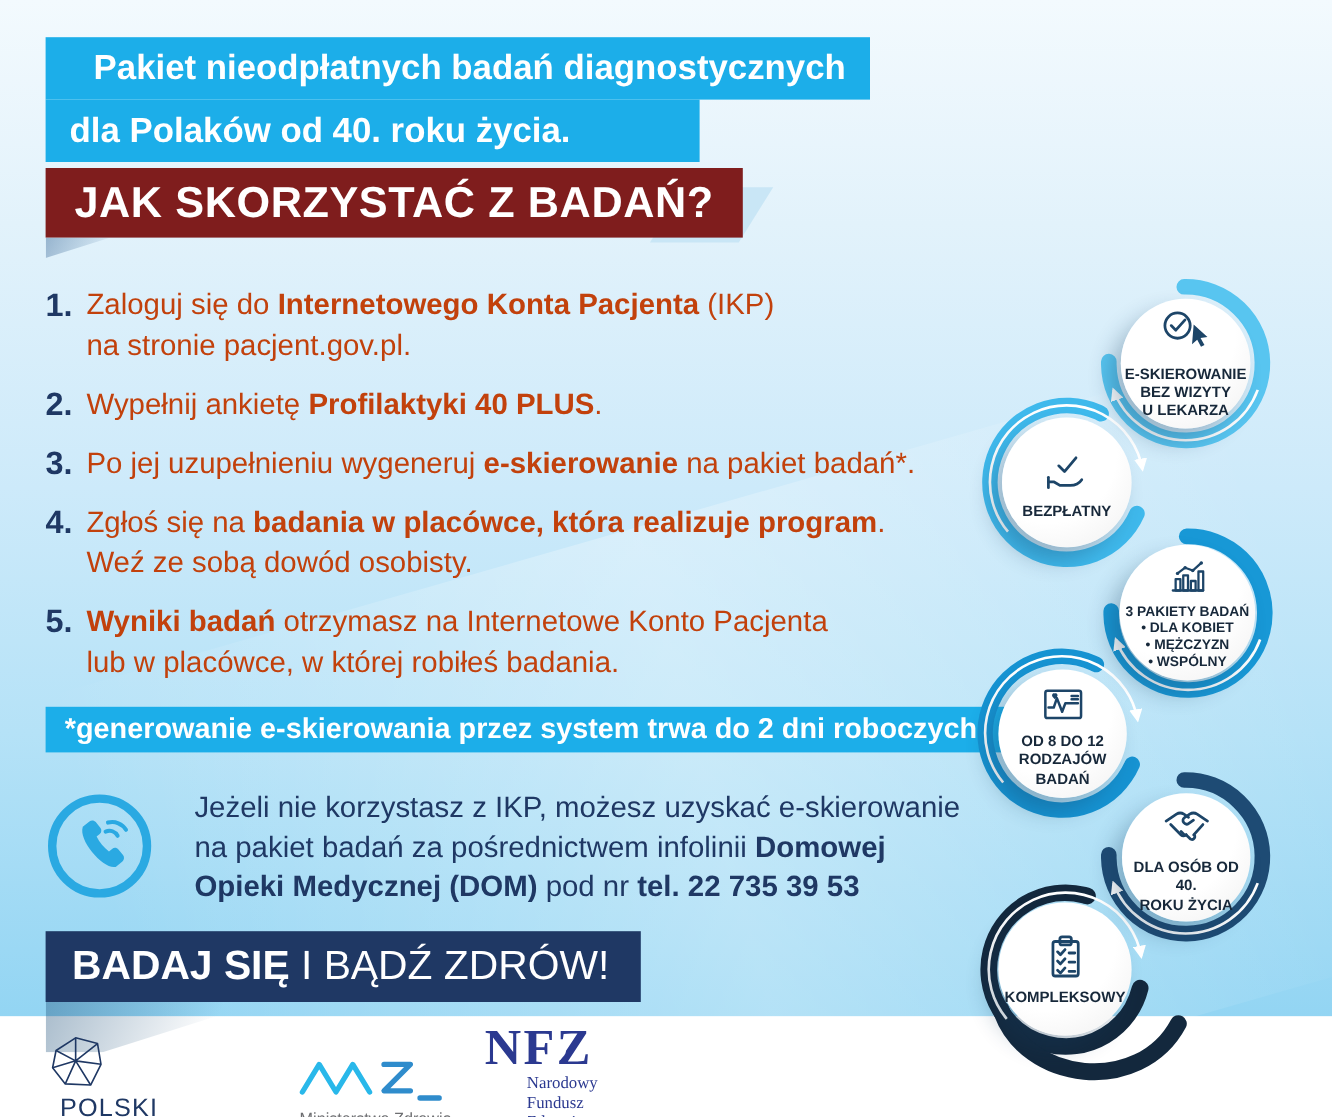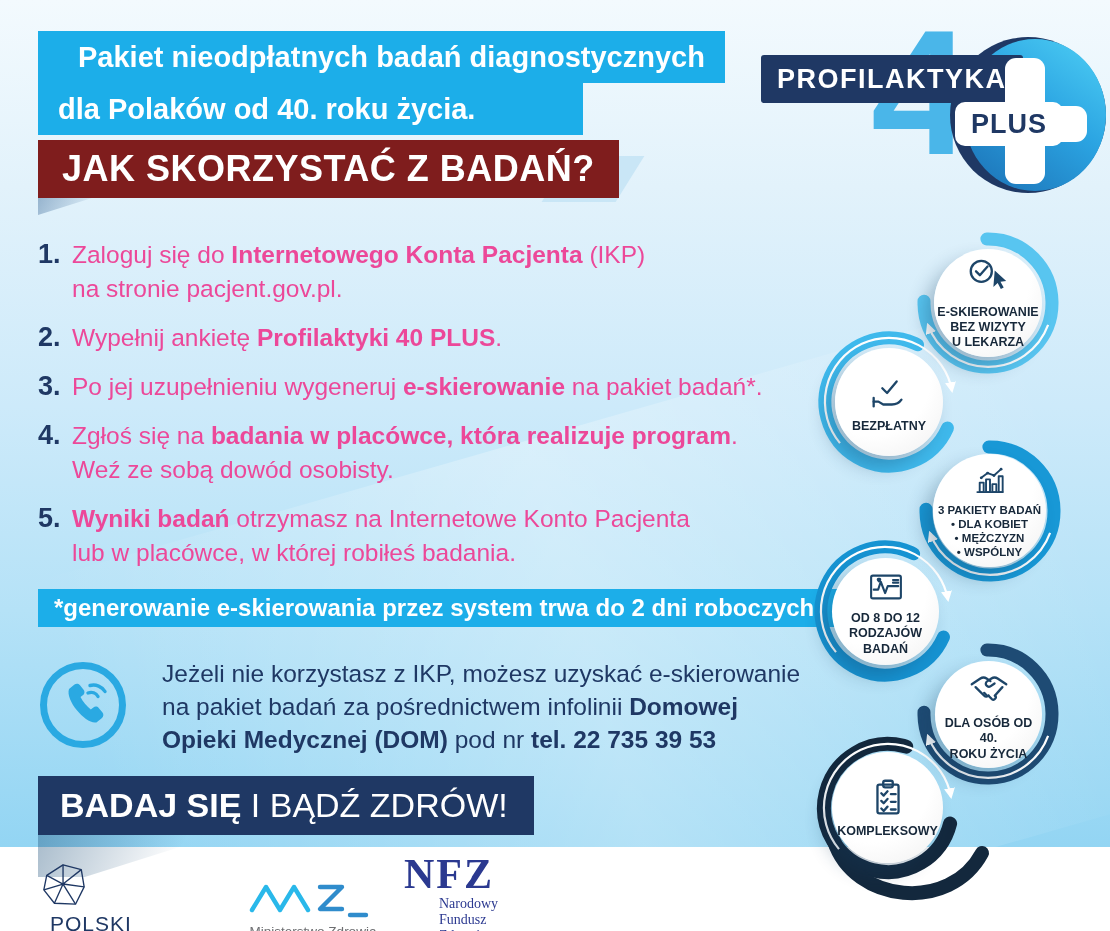--- a/index.html
+++ b/index.html
@@ -41,21 +41,21 @@
   .plus-v{ position:absolute; left:250px; top:36px; width:40px; height:126px; background:#fff; border-radius:11px; z-index:4; }
   .plus-h{ position:absolute; left:214px; top:84px; width:118px; height:36px; background:#fff; border-radius:11px; z-index:4; }
   .plus-badge{ position:absolute; left:200px; top:80px; width:108px; height:44px; background:#fff; border-radius:10px;
                z-index:5; display:flex; align-items:center; justify-content:center;
                color:#1f3864; font-weight:800; font-size:27px; letter-spacing:1px; }
 
   
   .steps{ position:absolute; left:38px; top:238px; width:762px; }
   .step{ display:flex; margin-bottom:15px; }
   .step .num{ flex:0 0 34px; font-size:27px; font-weight:800; color:#1f3864; line-height:33px; }
-  .step .txt{ font-size:24.5px; color:#ec4899; line-height:34px; white-space:pre-line; }
+  .step .txt{ font-size:24.5px; color:#c2410c; line-height:34px; white-space:pre-line; }
   .b{ font-weight:700; }
 
   
   .footnote{ position:absolute; left:38px; top:589px; background:#1caee9; color:#fff; font-weight:700;
              font-size:24px; line-height:38px; padding:0 16px; white-space:nowrap; width:max-content; }
 
   
   .phone-circle{ position:absolute; left:40px; top:662px; width:86px; height:86px; border:7px solid #2aa9e2;
                  border-radius:50%; display:flex; align-items:center; justify-content:center; background:transparent; }
   .phone-text{ position:absolute; left:162px; top:657px; width:660px; font-size:24.5px; color:#1f3864;
@@ -109,31 +109,20 @@
   <div class="sheen"></div>
   <div class="footer-band"></div>
 
   <div class="cyan-line cyan-1">Pakiet nieodpłatnych badań diagnostycznych</div>
   <div class="cyan-line cyan-2">dla Polaków od 40. roku życia.</div>
 
   <div class="jak-shadow"></div>
   <div class="jak-banner">JAK SKORZYSTAĆ Z BADAŃ?</div>
   <div class="fold fold-jak"></div>
 
-  <div class="logo40">
-    <div class="logo-four">4</div>
-    <div class="logo-zero">
-      <div class="zero-navy"></div>
-      <div class="zero-grad"></div>
-    </div>
-    <div class="brand-banner">PROFILAKTYKA</div>
-    <div class="plus-v"></div>
-    <div class="plus-h"></div>
-    <div class="plus-badge">PLUS</div>
-  </div>
 
   <div class="steps">
     <div class="step">
       <span class="num">1.</span>
       <div class="txt"><span>Zaloguj się do </span><span class="b">Internetowego Konta Pacjenta</span><span> (IKP)
 na stronie pacjent.gov.pl.</span></div>
     </div>
     <div class="step">
       <span class="num">2.</span>
       <div class="txt"><span>Wypełnij ankietę </span><span class="b">Profilaktyki 40 PLUS</span><span>.</span></div>

